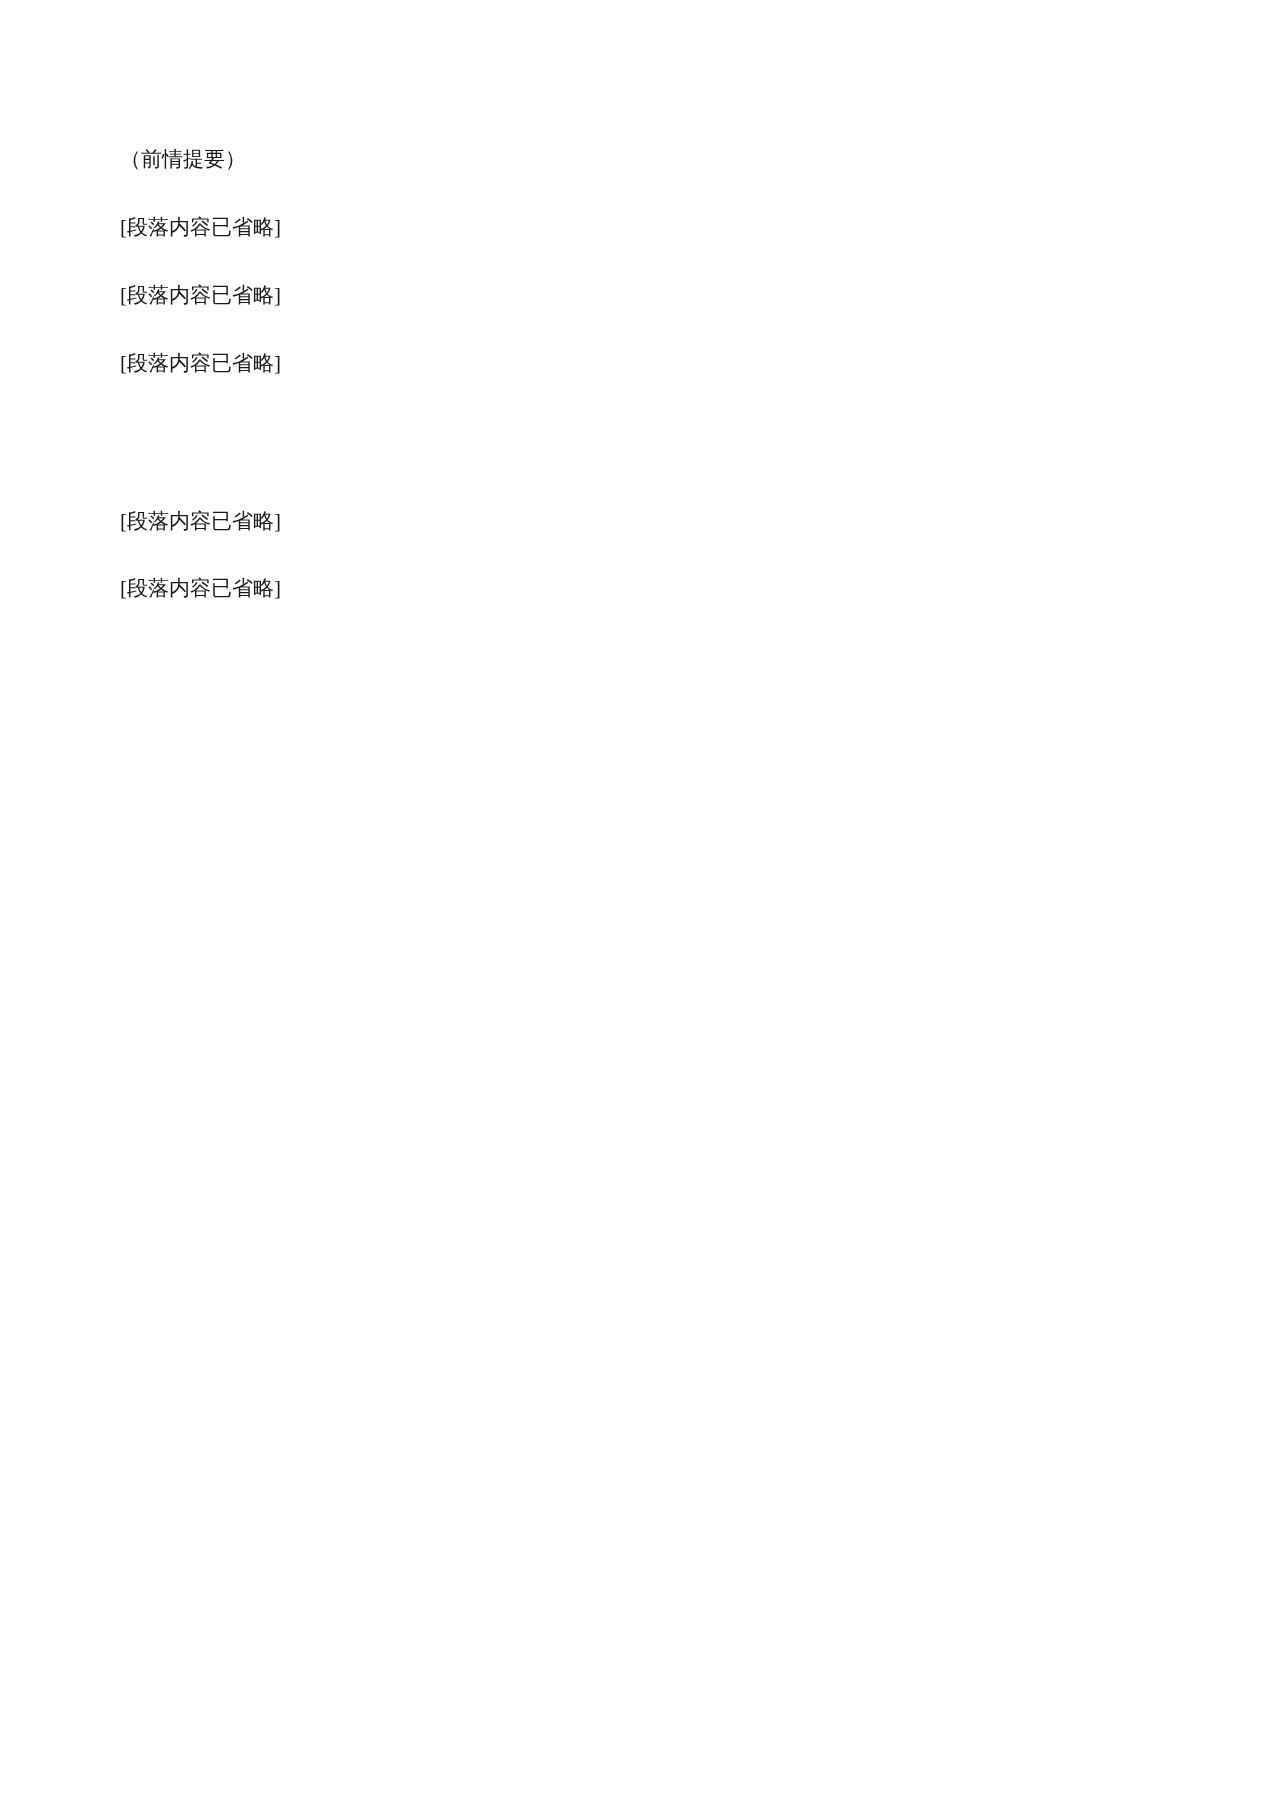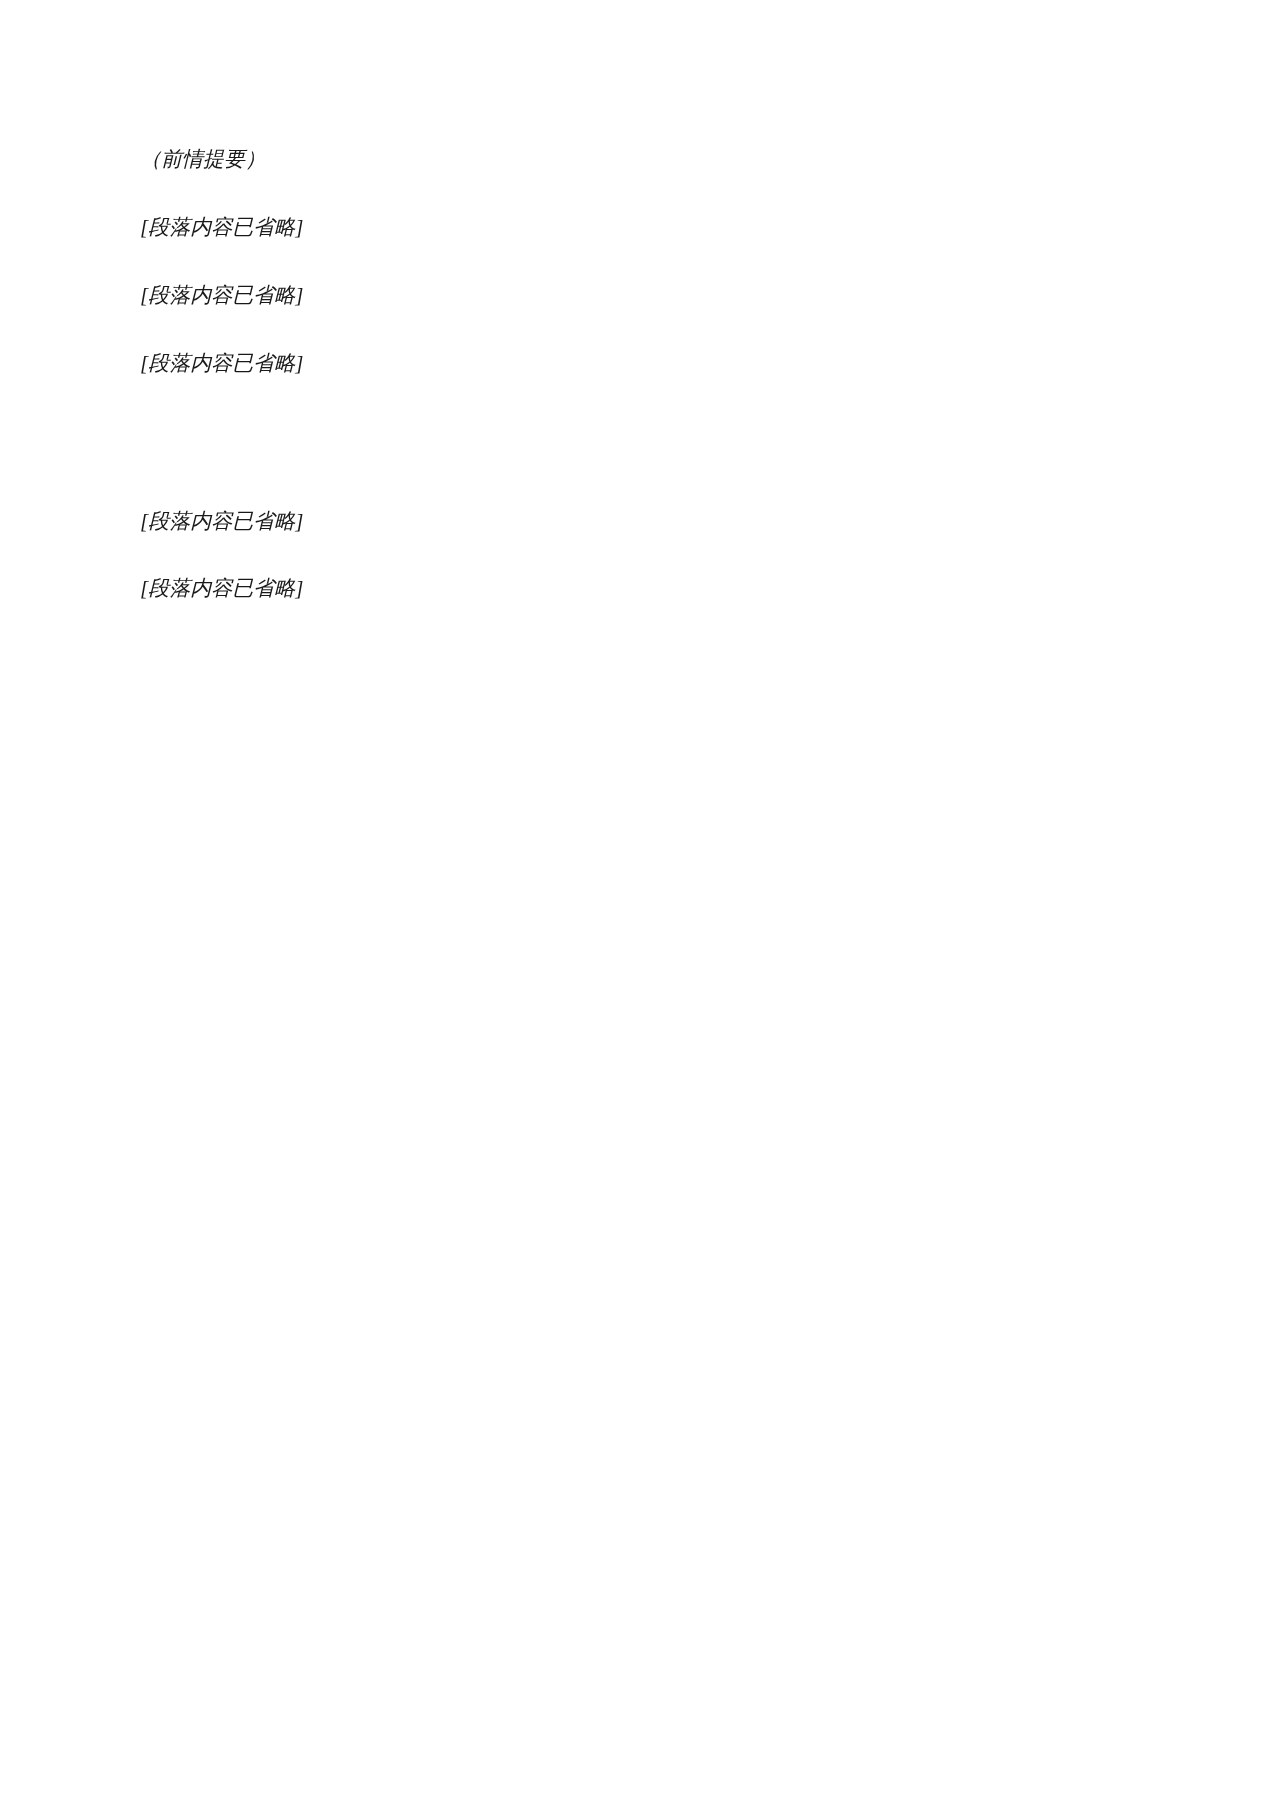--- a/index.html
+++ b/index.html
@@ -1,16 +1,16 @@
 <!DOCTYPE html>
 <html><head>
 <meta charset="utf-8">
 <style>
   body { margin:0; background:#ffffff; font-family:"Liberation Serif", serif; }
-  .page { width:1022px; min-height:1810px; box-sizing:border-box; padding:140px 98px; color:#1a1a1a;font-style:italic; }
+  .page { width:1022px; min-height:1810px; box-sizing:border-box; padding:140px 78px; color:#1a1a1a; }
   .para { font-size:21px; line-height:1.9; text-indent:2em; margin:0 0 28px 0; }
   .gap { height:90px; }
 </style>
 </head>
 <body>
 
 <div class="page">
   <p class="para">（前情提要）</p>
   <p class="para">[段落内容已省略]</p>
   <p class="para">[段落内容已省略]</p>

